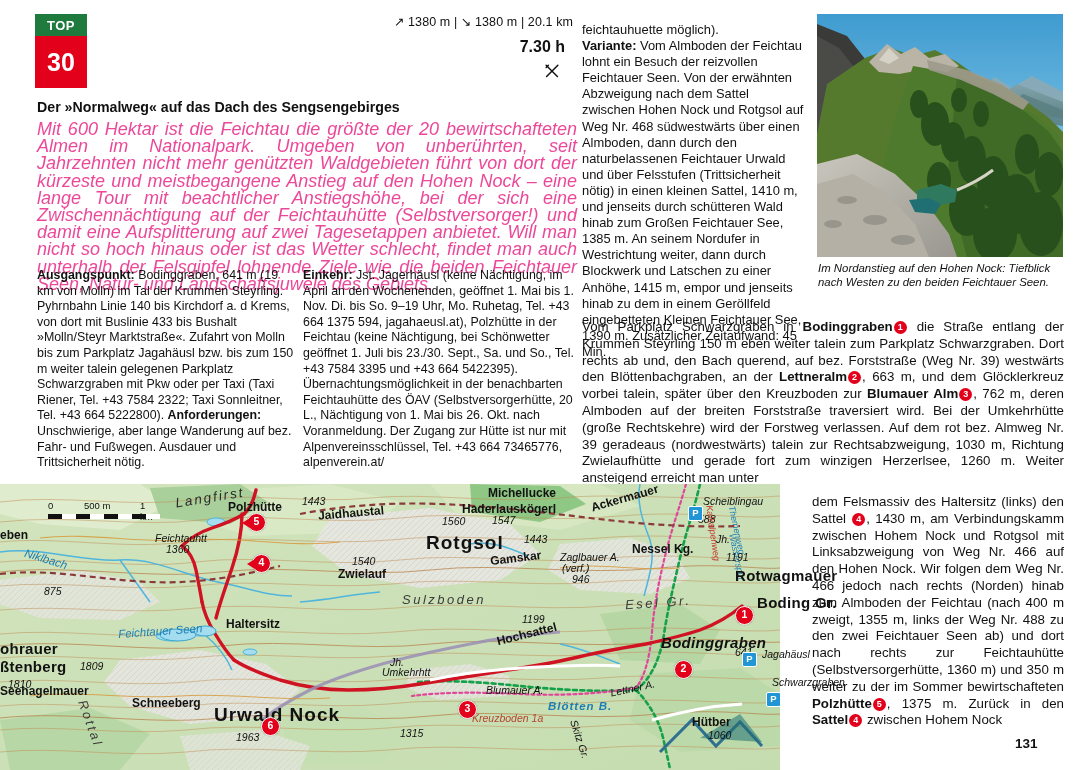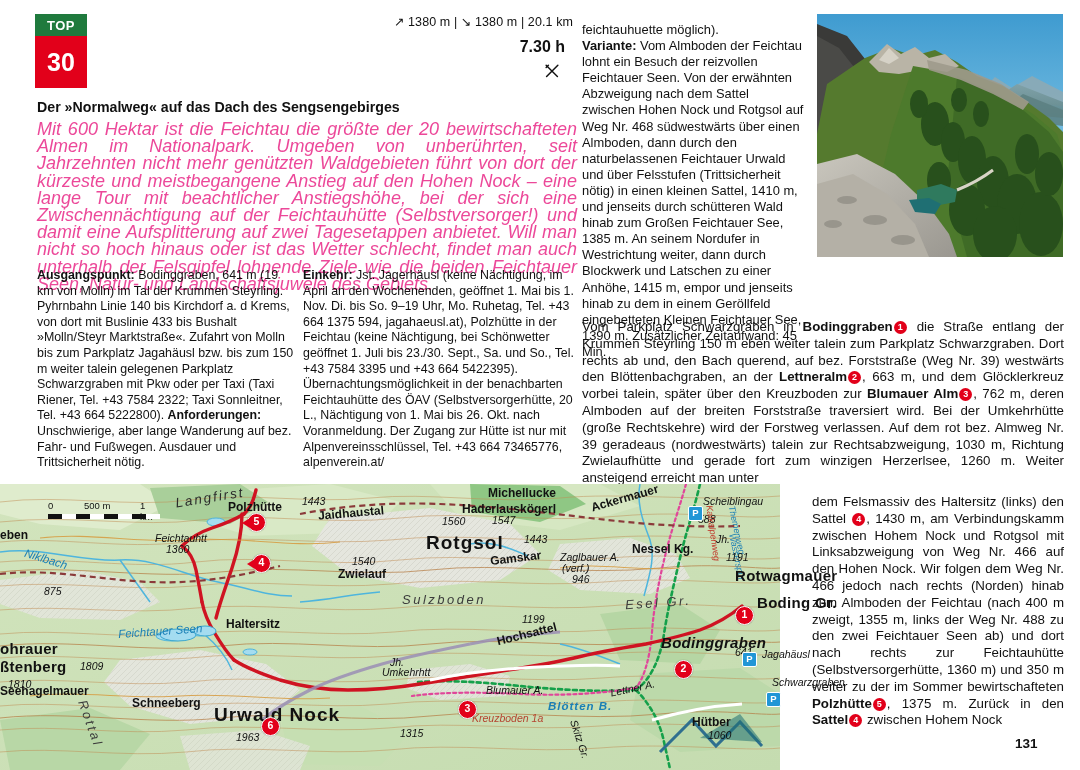--- a/index.html
+++ b/index.html
@@ -254,20 +254,21 @@
         <ellipse cx="86" cy="226" rx="12" ry="5"></ellipse>
         <ellipse cx="16" cy="210" rx="9" ry="4"></ellipse>
       </g>
 
       <path d="M100,176 L124,170 140,176 138,188 118,192 100,186 Z" fill="#2f7a5e"></path>
       <path d="M92,186 L112,184 124,190 118,200 98,198 Z" fill="#1f6f73"></path>
 
       <path d="M140,176 Q160,168 176,156" stroke="#d8d4c6" stroke-width="3" fill="none"></path>
     </svg>
   </div>
+  <div class="photo-caption">Im Nordanstieg auf den Hohen Nock: Tiefblick nach Westen zu den beiden Feichtauer Seen.</div>
 
   <div class="route-wide">
     <span>Vom Parkplatz Schwarzgraben in </span><b>Bodinggraben</b><span class="wp">1</span><span> die Straße entlang der Krummen Steyrling 150 m eben weiter talein zum Parkplatz Schwarzgraben. Dort rechts ab und, den Bach querend, auf bez. Forststraße (Weg Nr. 39) westwärts den Blöttenbachgraben, an der </span><b>Lettneralm</b><span class="wp">2</span><span>, 663 m, und dem Glöcklerkreuz vorbei talein, später über den Kreuzboden zur </span><b>Blumauer Alm</b><span class="wp">3</span><span>, 762 m, deren Almboden auf der breiten Forststraße traversiert wird. Bei der Umkehrhütte (große Rechtskehre) wird der Forstweg verlassen. Auf dem rot bez. Almweg Nr. 39 geradeaus (nordwestwärts) talein zur Rechtsabzweigung, 1030 m, Richtung Zwielaufhütte und gerade fort zum winzigen Herzerlsee, 1260 m. Weiter ansteigend erreicht man unter </span>
   </div>
 
   <div class="route-narrow">
     <span>dem Felsmassiv des Haltersitz (links) den Sattel </span><span class="wp">4</span><span>, 1430 m, am Verbindungskamm zwischen Hohem Nock und Rotgsol mit Linksabzweigung von Weg Nr. 466 auf den Hohen Nock. Wir folgen dem Weg Nr. 466 jedoch nach rechts (Norden) hinab zum Almboden der Feichtau (nach 400 m zweigt, 1355 m, links der Weg Nr. 488 zu den zwei Feichtauer Seen ab) und dort nach rechts zur Feichtauhütte (Selbstversorgerhütte, 1360 m) und 350 m weiter zu der im Sommer bewirtschafteten </span><b>Polzhütte</b><span class="wp">5</span><span>, 1375 m. Zurück in den </span><b>Sattel</b><span class="wp">4</span><span> zwischen Hohem Nock</span>
   </div>
 
   <div class="folio">131</div>

